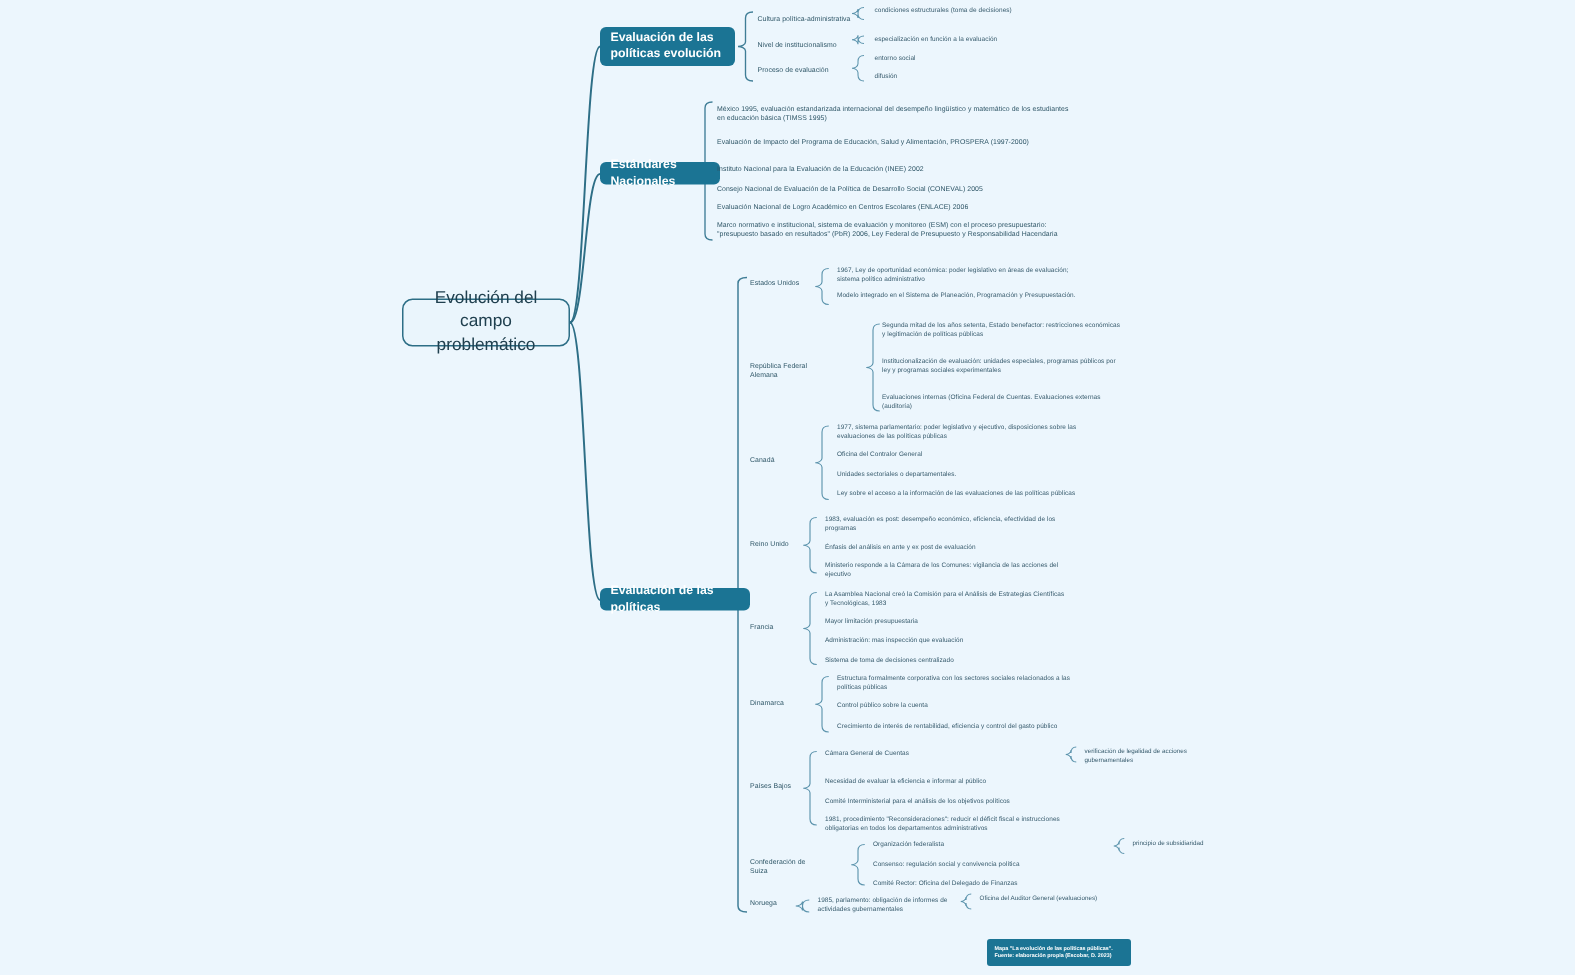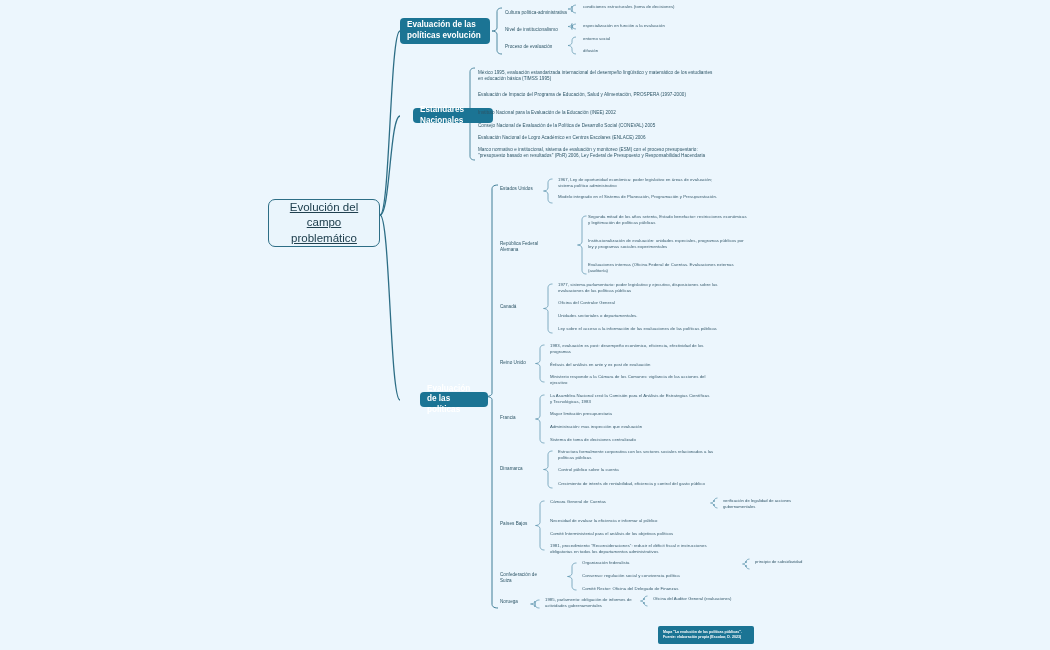--- a/index.html
+++ b/index.html
@@ -93,24 +93,24 @@
       <path d="M544.5,395 C540.9,395 540,397 540,399 L540,416 C540,418 537.3,419 535.5,419 C537.3,419 540,420 540,422 L540,439 C540,441 540.9,443 544.5,443" fill="none" stroke="#5b93ac" stroke-width="0.75"></path>
       <path d="M552.5,451 C548.9,451 548,453 548,455 L548,466.5 C548,468.5 545.3,469.5 543.5,469.5 C545.3,469.5 548,470.5 548,472.5 L548,484 C548,486 548.9,488 552.5,488" fill="none" stroke="#5b93ac" stroke-width="0.75"></path>
       <path d="M544.5,501 C540.9,501 540,503 540,505 L540,522.5 C540,524.5 537.3,525.5 535.5,525.5 C537.3,525.5 540,526.5 540,528.5 L540,546 C540,548 540.9,550 544.5,550" fill="none" stroke="#5b93ac" stroke-width="0.75"></path>
       <path d="M717.5,498 C714.7,498 714,500 714,502 L714,500 C714,502 711.9,503 710.5,503 C711.9,503 714,504 714,506 L714,504 C714,506 714.7,508 717.5,508" fill="none" stroke="#5b93ac" stroke-width="0.7"></path>
       <path d="M576.5,563 C572.9,563 572,565 572,567 L572,573.5 C572,575.5 569.3,576.5 567.5,576.5 C569.3,576.5 572,577.5 572,579.5 L572,586 C572,588 572.9,590 576.5,590" fill="none" stroke="#5b93ac" stroke-width="0.75"></path>
       <path d="M749.5,559 C746.7,559 746,561 746,563 L746,561 C746,563 743.9,564 742.5,564 C743.9,564 746,565 746,567 L746,565 C746,567 746.7,569 749.5,569" fill="none" stroke="#5b93ac" stroke-width="0.7"></path>
       <path d="M539.5,600 C535.9,600 535,602 535,604 L535,601 C535,603 532.3,604 530.5,604 C532.3,604 535,605 535,607 L535,604 C535,606 535.9,608 539.5,608" fill="none" stroke="#5b93ac" stroke-width="0.75"></path>
       <path d="M647.5,596 C644.7,596 644,598 644,600 L644,598 C644,600 641.9,601 640.5,601 C641.9,601 644,602 644,604 L644,602 C644,604 644.7,606 647.5,606" fill="none" stroke="#5b93ac" stroke-width="0.7"></path>
     </svg>
   <div id="nodes">
-      <div class="root" style="left: 268px; top: 199px; width: 112px; height: 48px; text-decoration: underline;">Evolución del campo problemático</div>
+      <div class="root" style="left: 268px; top: 199px; width: 112px; height: 32px;">Evolución del campo problemático</div>
       <div class="branch" style="left: 400px; top: 18px; width: 90px; height: 26px;">Evaluación de las políticas evolución</div>
-      <div class="branch" style="left: 400px; top: 108px; width: 80px; height: 15px; margin-left: 13px;">Estándares Nacionales</div>
-      <div class="branch" style="left: 420px; top: 392px; width: 68px; height: 15px;">Evaluación de las políticas</div>
+      <div class="branch" style="left: 400px; top: 108px; width: 80px; height: 15px;">Estándares Nacionales</div>
+      <div class="branch" style="left: 400px; top: 392px; width: 100px; height: 15px;">Evaluación de las políticas</div>
       <div class="topic" style="left: 505px; top: 10px; width: 80px;">Cultura política-administrativa</div>
       <div class="leaf" style="left: 583px; top: 4px; width: 100px;">condiciones estructurales (toma de decisiones)</div>
       <div class="topic" style="left: 505px; top: 27px; width: 80px;">Nivel de institucionalismo</div>
       <div class="leaf" style="left: 583px; top: 23px; width: 100px;">especialización en función a la evaluación</div>
       <div class="topic" style="left: 505px; top: 44px; width: 80px;">Proceso de evaluación</div>
       <div class="leaf" style="left: 583px; top: 36px; width: 100px;">entorno social</div>
       <div class="leaf" style="left: 583px; top: 48px; width: 100px;">difusión</div>
       <div class="topic" style="left: 478px; top: 70px; width: 238px;">México 1995, evaluación estandarizada internacional del desempeño lingüístico y matemático de los estudiantes en educación básica  (TIMSS 1995)</div>
       <div class="topic" style="left: 478px; top: 92px; width: 238px;">Evaluación de Impacto del Programa de Educación, Salud y Alimentación, PROSPERA (1997-2000)</div>
       <div class="topic" style="left: 478px; top: 110px; width: 238px;">Instituto Nacional para la Evaluación de la Educación (INEE) 2002</div>

